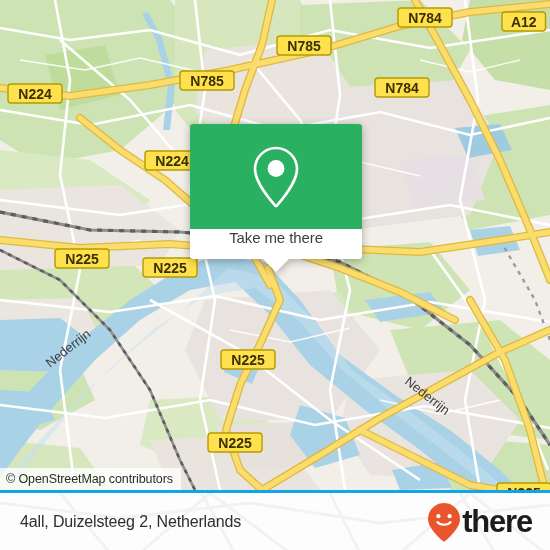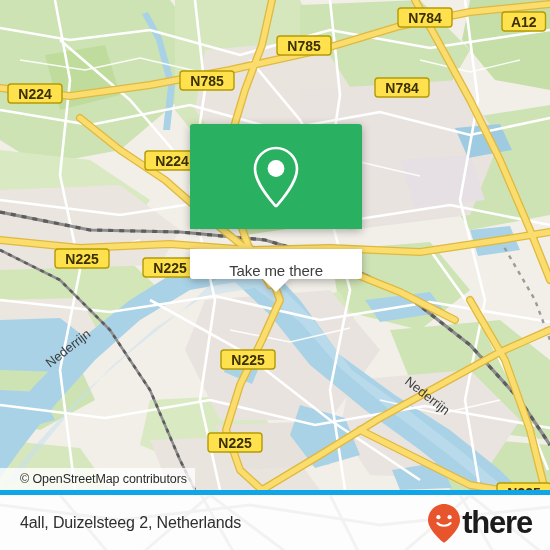--- a/index.html
+++ b/index.html
@@ -16,21 +16,21 @@
     position: absolute; left: 0; top: 0;
     width: 550px; height: 490px;
     overflow: hidden;
     background: #f2efe9;
   }
   .map-canvas { position:absolute; left:0; top:0; width:550px; height:490px; }
 
   
   #attribution {
     position: absolute; left: 0; top: 468px;
-    height: 22px; padding: 0 8px 0 20px;
+    height: 22px; padding: 0 8px 0 6px;
     display: flex; align-items: center;
     background: rgba(255,255,255,0.78);
     font-size: 12.5px; color: #2b2b2b;
     letter-spacing: -0.1px;
     white-space: nowrap;
     z-index: 40;
   }
 
   
   #poi-card {
@@ -41,23 +41,22 @@
   }
   #card-header {
     height: 105px;
     border-radius: 3px 3px 0 0;
     display: flex; align-items: center; justify-content: center;
   }
   #card-footer {
     height: 30px;
     background: #ffffff;
     border-radius: 0 0 3px 3px;
-    display: flex; align-items: flex-end; justify-content: center;
+    display: flex; align-items: flex-start; justify-content: center;
     position: relative;
-    margin-top: 20px;
   }
   #card-label {
     font-size: 15px; color: #3d3d3d;
     letter-spacing: -0.1px;
   }
   #card-pointer {
     position: absolute;
     left: 50%; bottom: -13px; transform: translateX(-50%);
     width: 0; height: 0;
     border-left: 13px solid transparent;
@@ -65,21 +64,21 @@
     border-top: 13px solid #ffffff;
   }
 
   
   #bottom-bar {
     position: absolute; left: 0; top: 490px;
     width: 550px; height: 60px;
     background: #fdfdfd;
     display: flex; align-items: center;
     overflow: hidden;
-    border-top: 5px solid #0ea5e9;
+    border-top: 3px solid #0ea5e9;
   }
   #bottom-watermark {
     position: absolute; left: 0; top: -430px;
     width: 550px; height: 490px;
     opacity: 0.10; pointer-events: none;
   }
   #address-text {
     position: relative; z-index: 3;
     margin-left: 20px;
     font-size: 16px; color: #2e2e2e;

